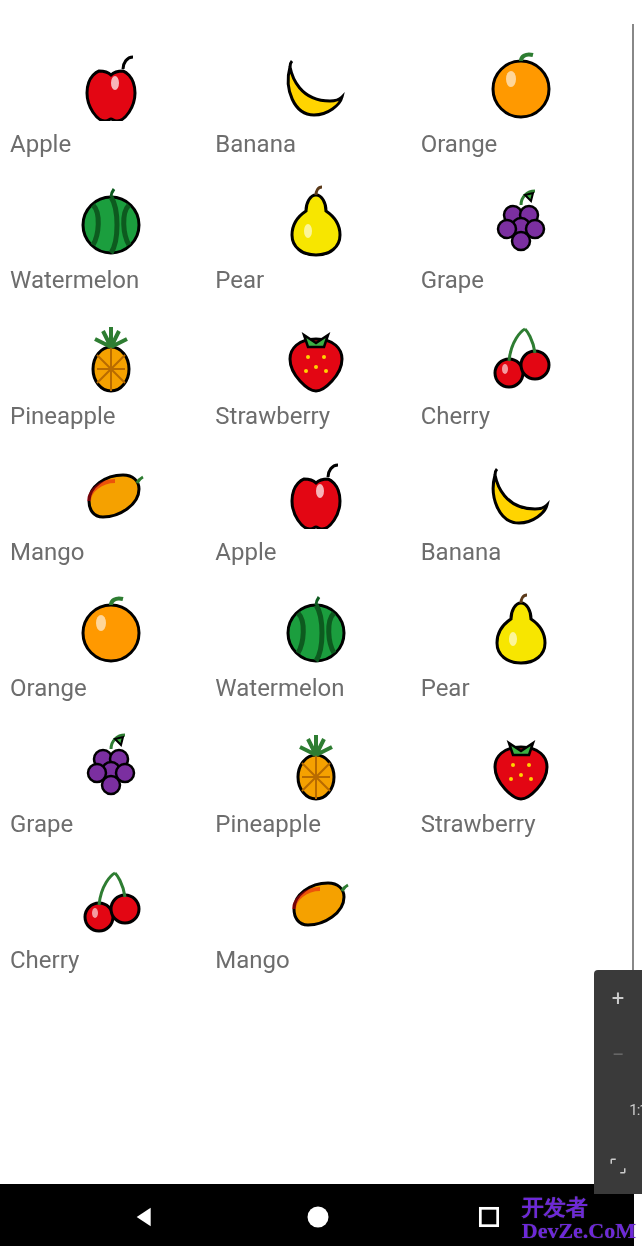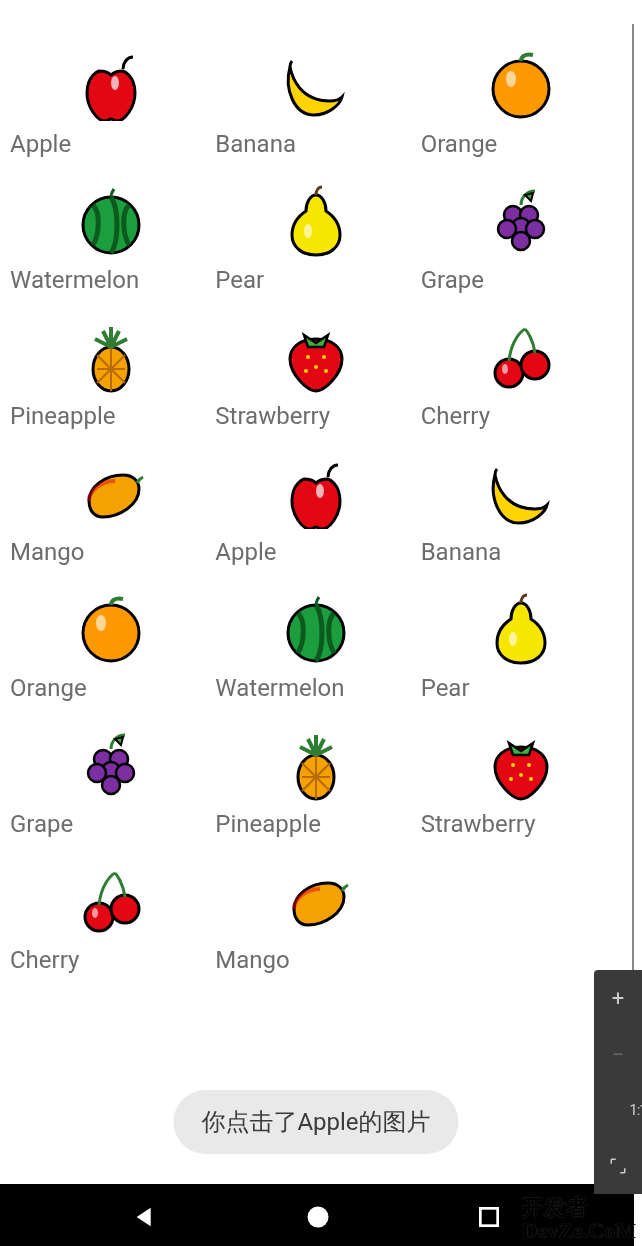--- a/index.html
+++ b/index.html
@@ -98,21 +98,21 @@
     justify-content: center;
     font-size: 22px;
     color: #ccc;
   }
   .side-btn.dim { color: #666; }
   .side-btn.small { font-size: 15px; letter-spacing: -1px; padding-left: 40px; }
   .watermark {
     position: absolute;
     right: 6px;
     bottom: 4px;
-    color: #000000;
+    color: #6d28d9;
     font-size: 22px;
     font-family: "Comic Sans MS", cursive;
     line-height: 1.05;
     text-align: left;
     font-weight: bold;
     text-shadow: 0 0 1px #555;
   }
 </style>
 </head>
 <body>
@@ -340,23 +340,20 @@
       <div class="cell">
         <div class="icon-wrap">
           <svg viewBox="0 0 72 72">
             <use href="#ico-mango"></use>
           </svg>
         </div>
         <div class="label">Mango</div>
       </div>
     </div>
 
-  <div class="toast">
-    <span>你点击了Apple的图片</span>
-  </div>
 
   <div class="nav-bar">
     <span class="nav-icon">
       <svg width="28" height="28" viewBox="0 0 24 24">
           <path d="M16 4l-12 8 12 8z" fill="#fff"></path>
         </svg>
     </span>
     <span class="nav-icon">
       <svg width="28" height="28" viewBox="0 0 24 24">
           <circle cx="12" cy="12" r="9" fill="#fff"></circle>

